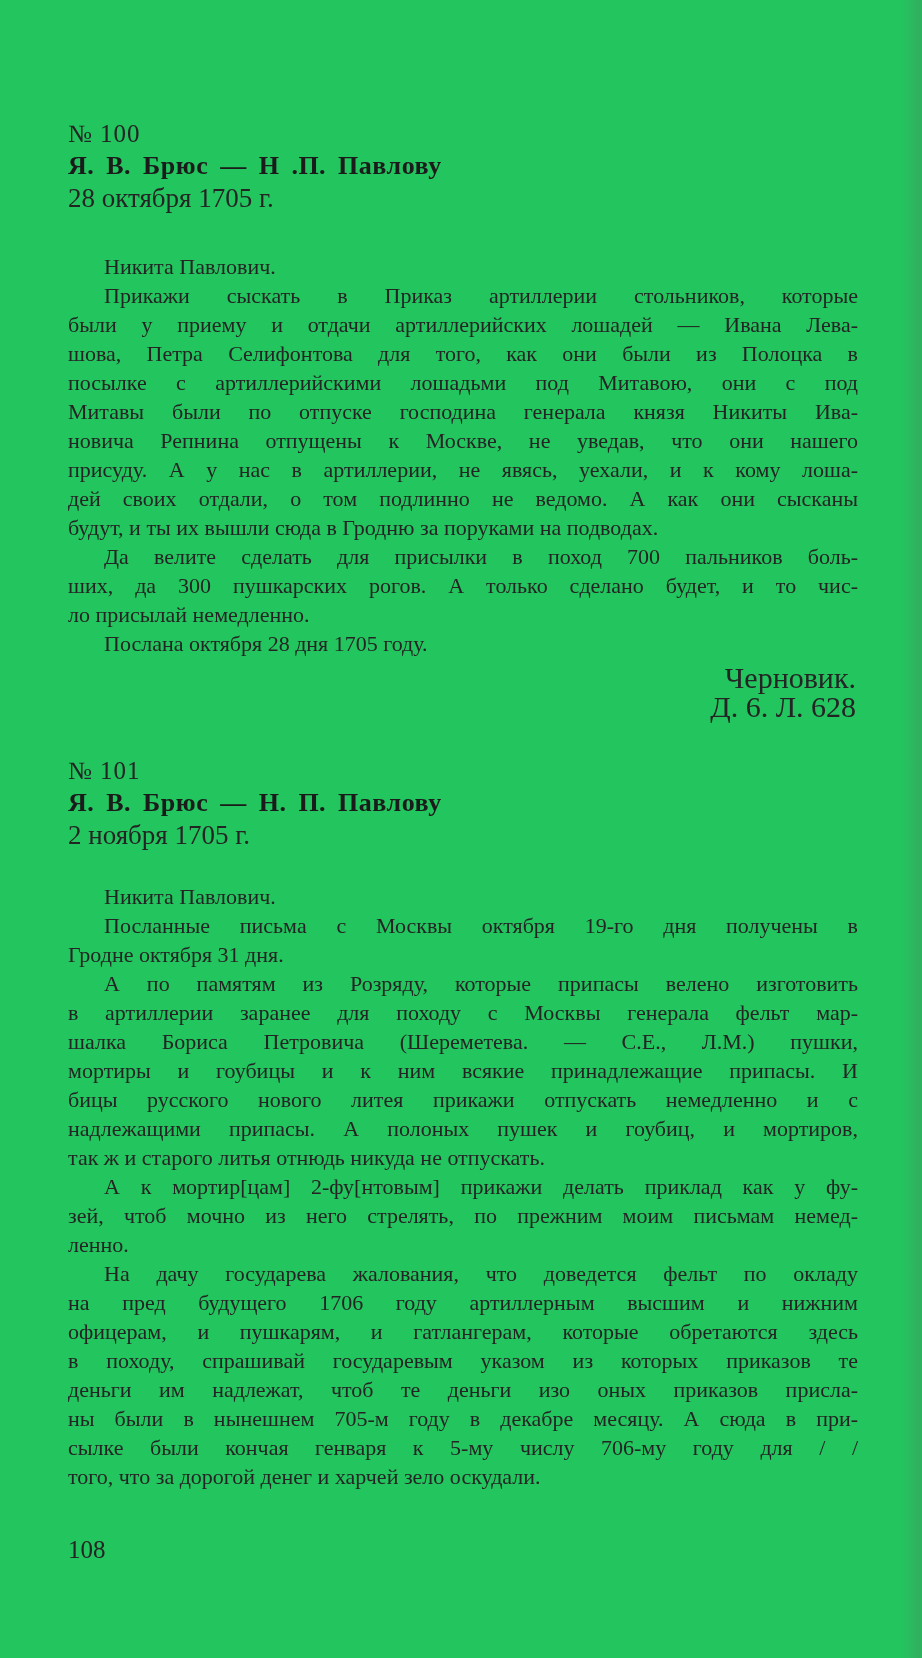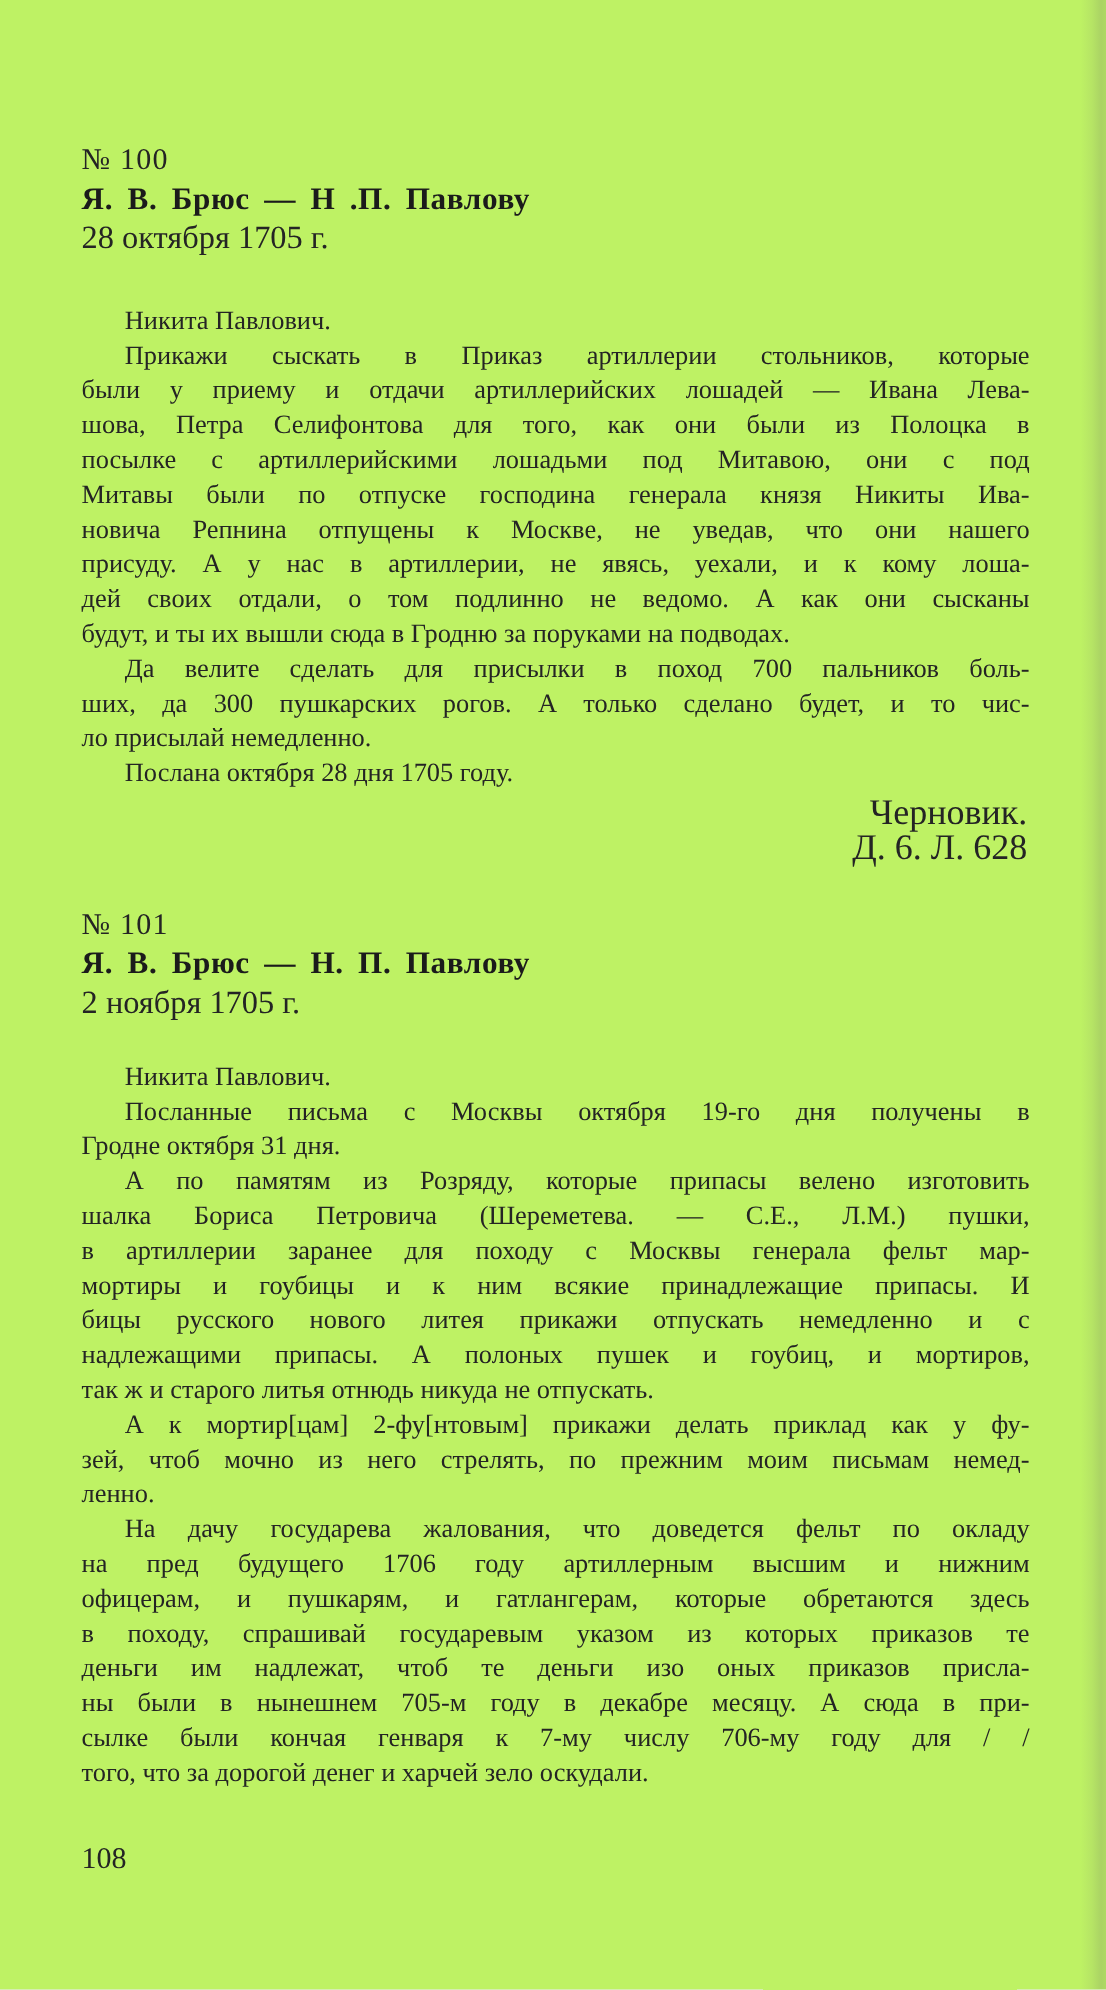--- a/index.html
+++ b/index.html
@@ -5,21 +5,21 @@
   html, body {
     margin: 0;
     padding: 0;
     background: #e9e9e9;
   }
   .page {
     position: relative;
     width: 922px;
     height: 1658px;
     margin: 0 auto;
-    background: #bef264;
+    background: #22c55e;
     overflow: hidden;
     font-family: "Liberation Serif", "DejaVu Serif", serif;
     color: #242424;
     box-sizing: border-box;
     padding: 118px 64px 0 68px;
   }
   .letter {
     width: 790px;
   }
   .doc-number {
@@ -122,36 +122,36 @@
 
   <article class="letter">
     <div class="doc-number">№ 101</div>
     <h2 class="doc-heading">Я. В. Брюс — Н. П. Павлову</h2>
     <div class="doc-date">2 ноября 1705 г.</div>
     <div class="letter-body tight">
         <div class="tl ind end">Никита Павлович.</div>
         <div class="tl ind">Посланные письма с Москвы октября 19-го дня получены в</div>
         <div class="tl end">Гродне октября 31 дня.</div>
         <div class="tl ind">А по памятям из Розряду, которые припасы велено изготовить</div>
+        <div class="tl">в артиллерии заранее для походу с Москвы генерала фельт мар-</div>
         <div class="tl">шалка Бориса Петровича (Шереметева. — С.Е., Л.М.) пушки,</div>
-        <div class="tl">в артиллерии заранее для походу с Москвы генерала фельт мар-</div>
         <div class="tl">мортиры и гоубицы и к ним всякие принадлежащие припасы. И</div>
         <div class="tl">бицы русского нового литея прикажи отпускать немедленно и с</div>
         <div class="tl">надлежащими припасы. А полоных пушек и гоубиц, и мортиров,</div>
         <div class="tl end">так ж и старого литья отнюдь никуда не отпускать.</div>
         <div class="tl ind">А к мортир[цам] 2-фу[нтовым] прикажи делать приклад как у фу-</div>
         <div class="tl">зей, чтоб мочно из него стрелять, по прежним моим письмам немед-</div>
         <div class="tl end">ленно.</div>
         <div class="tl ind">На дачу государева жалования, что доведется фельт по окладу</div>
         <div class="tl">на пред будущего 1706 году артиллерным высшим и нижним</div>
         <div class="tl">офицерам, и пушкарям, и гатлангерам, которые обретаются здесь</div>
         <div class="tl">в походу, спрашивай государевым указом из которых приказов те</div>
         <div class="tl">деньги им надлежат, чтоб те деньги изо оных приказов присла-</div>
         <div class="tl">ны были в нынешнем 705-м году в декабре месяцу. А сюда в при-</div>
-        <div class="tl">сылке были кончая генваря  к 7-му числу 706-му году для / /</div>
+        <div class="tl">сылке были кончая генваря  к 5-му числу 706-му году для / /</div>
         <div class="tl end">того, что за дорогой денег и харчей зело оскудали.</div>
       </div>
   </article>
 
   <div class="page-number">108</div>
 
   <div class="edge-shadow"></div>
 </div>
 
 </body></html>

